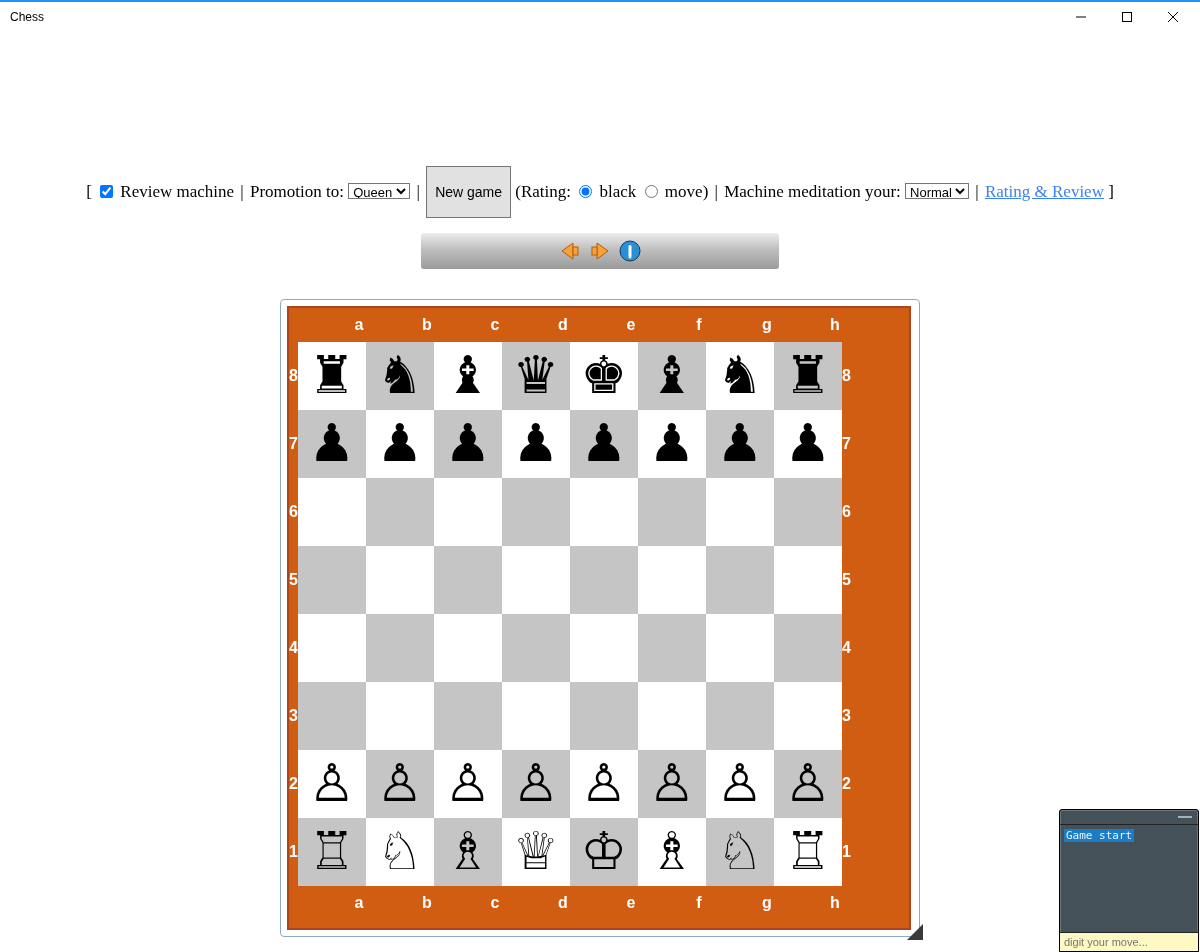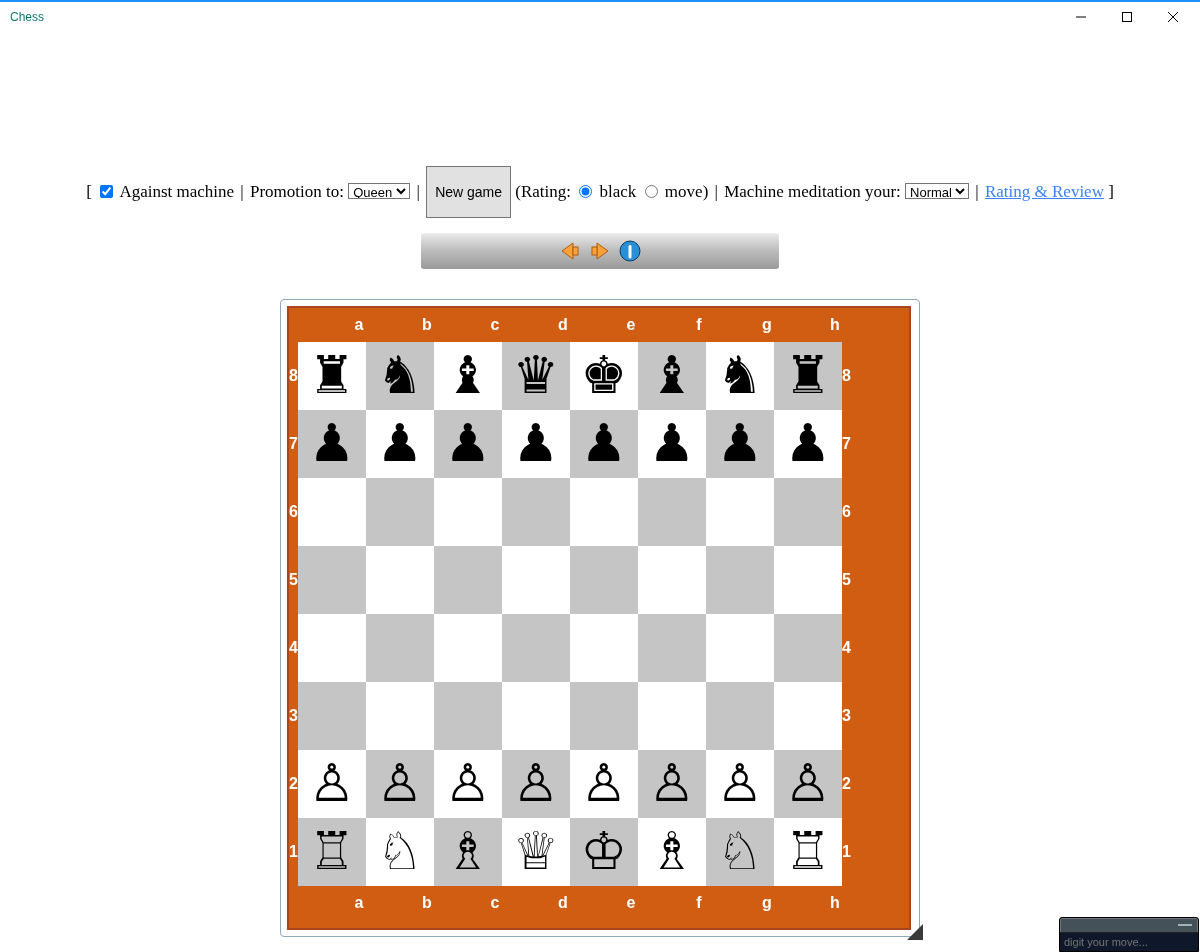--- a/index.html
+++ b/index.html
@@ -16,21 +16,21 @@
   
   .titlebar {
     height: 29px;
     border-top: 2px solid #1e90ff;
     display: flex;
     align-items: center;
     justify-content: space-between;
     padding: 0 4px 0 10px;
     font-family: "Segoe UI", Arial, sans-serif;
     font-size: 12px;
-    color: #0f766e;
+    color: #000000;
     user-select: none;
   }
   .titlebar .right {
     display: flex;
     height: 100%;
   }
   .win-btn {
     width: 46px;
     height: 100%;
     display: flex;
@@ -211,21 +211,21 @@
   .status-box .sb-body .hl {
     background: #1b7dc8;
     color: #eaf4fb;
     padding: 0 2px;
     display: inline-block;
   }
   .status-box .sb-input {
     display: block;
     width: 100%;
     border: none;
-    background: #0f172a;
+    background: #fef9c3;
     font-family: Arial, sans-serif;
     font-size: 11px;
     padding: 3px 4px;
     box-sizing: border-box;
     color: #8a8a8a;
   }
 </style>
 </head>
 <body>
 
@@ -250,21 +250,21 @@
     </div>
   </div>
 </div>
 
 <div class="content">
 
   
   <div class="controls">
     <span>[</span>
     <input type="checkbox" checked="" style="">
-    <span>Against machine</span>
+    <span>Review machine</span>
     <span class="sep">|</span>
     <span>Promotion to:</span>
     <select><option>Queen</option><option>Rook</option><option>Bishop</option><option>Knight</option></select>
     <span class="sep">|</span>
     <button class="new-game">New game</button>
     <span>(Rating:</span>
     <input type="radio" name="side" checked="" style="">
     <span>black</span>
     <input type="radio" name="side" style="">
     <span>move)</span>
@@ -506,14 +506,17 @@
     </div>
     <div class="resize-grip"></div>
   </div>
 
 </div>
 
 <div class="status-box">
   <div class="sb-titlebar">
     <div class="sb-min"></div>
   </div>
+  <div class="sb-body">
+    <span class="hl">Game start</span>
+  </div>
   <input class="sb-input" placeholder="digit your move..." style="">
 </div>
 
 </body></html>

